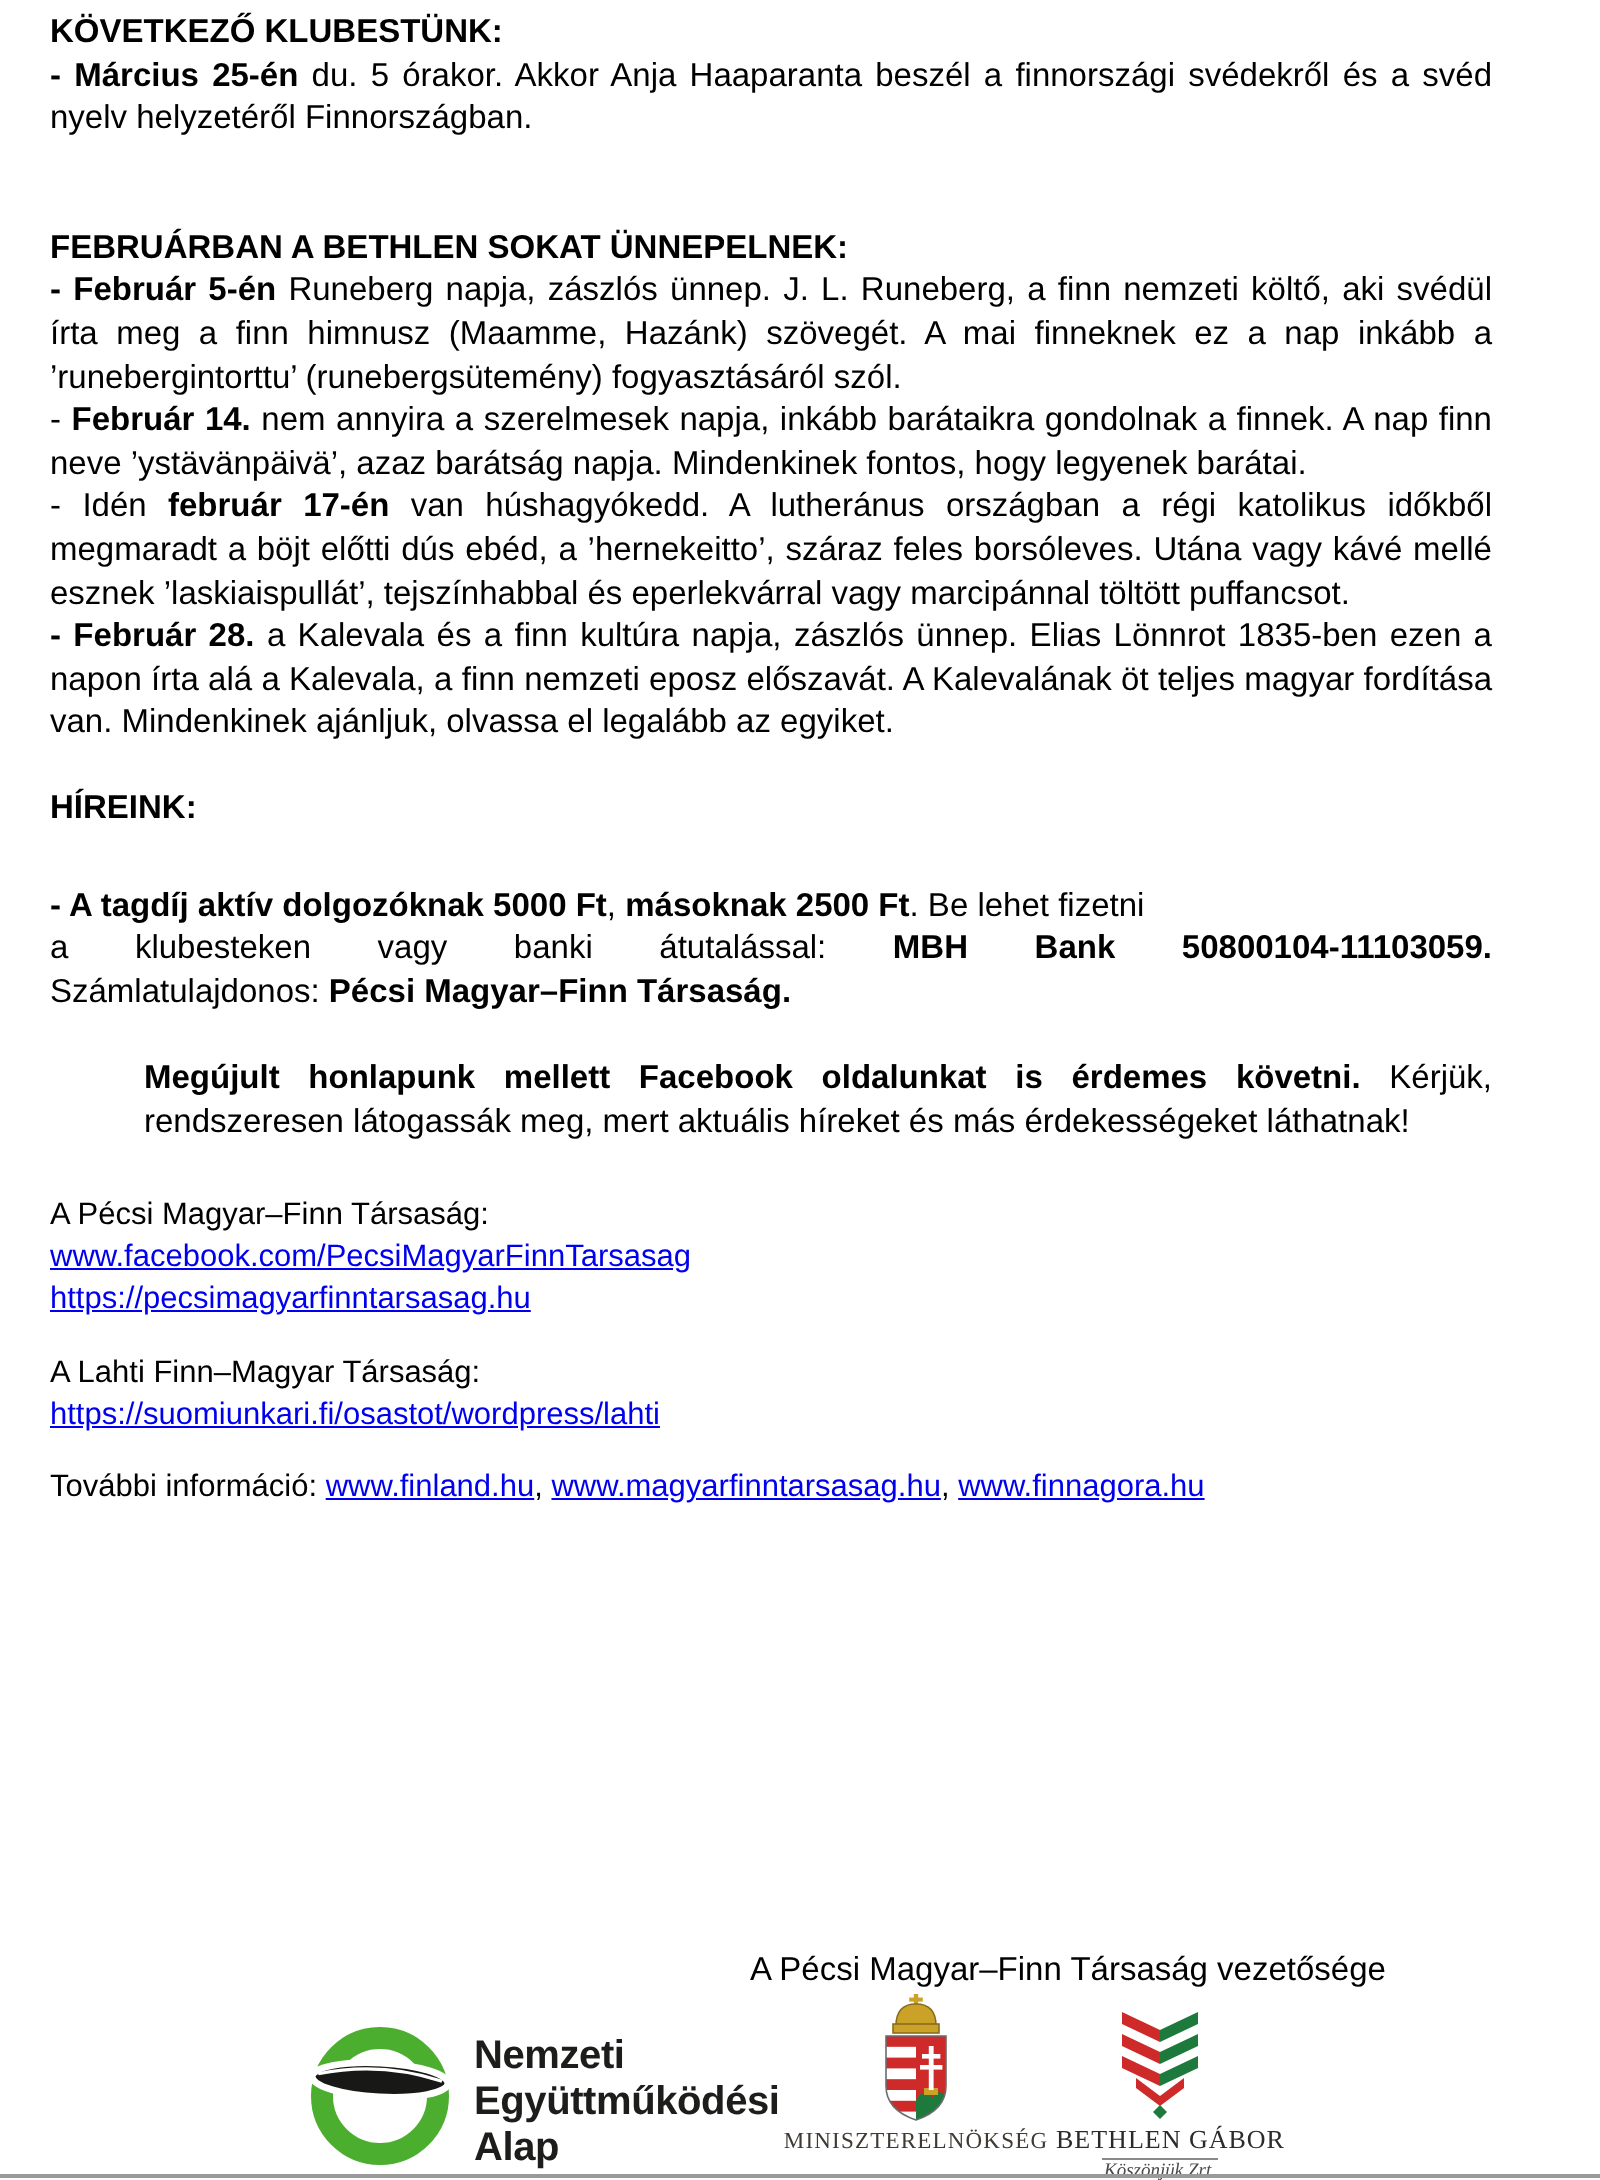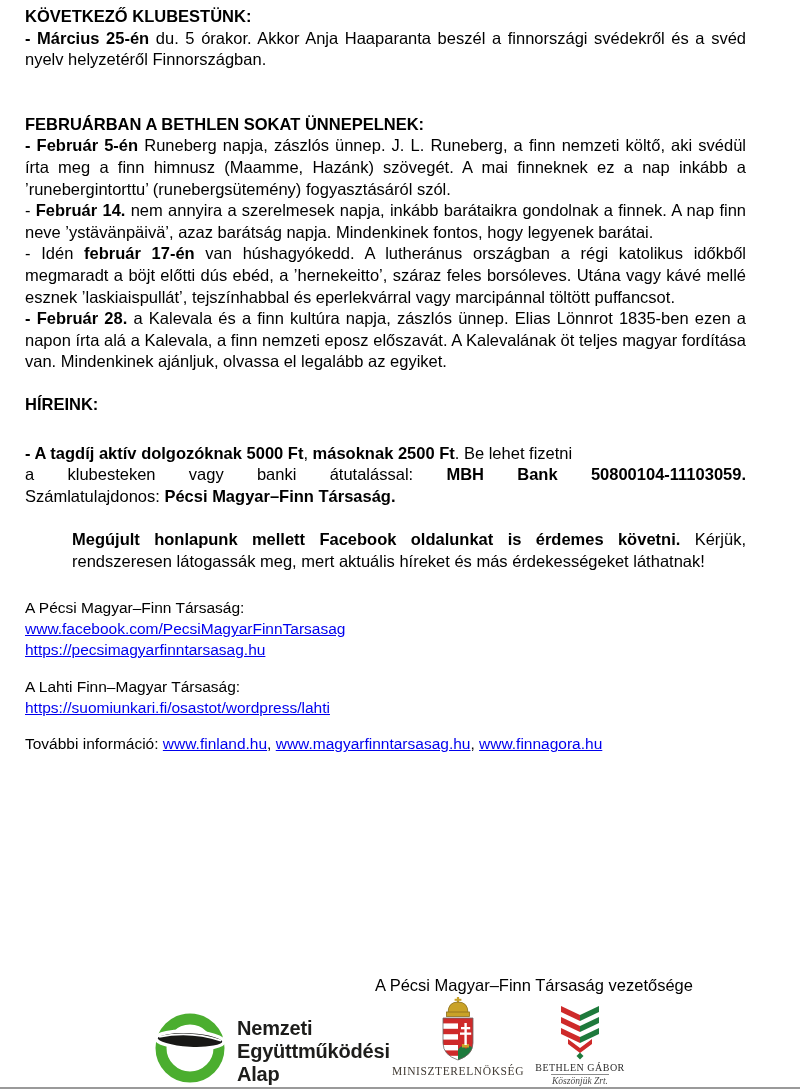--- a/index.html
+++ b/index.html
@@ -24,21 +24,21 @@
   .blocklink{display:block;width:max-content;}
   .sig{position:absolute;left:375px;top:976px;font-size:16.5px;white-space:nowrap;}
   .nea{position:absolute;left:156px;top:1008px;display:flex;gap:13px;align-items:flex-end;}
   .nea-text{font-weight:bold;font-size:20px;line-height:23px;color:#1d1d1b;letter-spacing:-0.2px;}
   .ministry{position:absolute;left:390px;top:996px;width:136px;text-align:center;}
   .ministry svg{margin:0 auto;}
   .ministry-label{font-family:"Liberation Serif","DejaVu Serif",serif;font-size:11.5px;
                   letter-spacing:0.6px;color:#403a33;margin-top:3px;white-space:nowrap;}
   .bethlen{position:absolute;left:528px;top:1004px;width:104px;text-align:center;}
   .bethlen svg{margin:0 auto;}
-  .bethlen-name{font-family:"Liberation Serif","DejaVu Serif",serif;font-size:10px;
+  .bethlen-name{font-family:"Liberation Serif","DejaVu Serif",serif;font-size:13px;
                 letter-spacing:0.5px;color:#2b2b2b;margin-top:2px;white-space:nowrap;}
   .bethlen-rule{width:58px;height:1px;background:#8a8a8a;margin:1px auto 1px auto;}
   .bethlen-sub{font-family:"Liberation Serif","DejaVu Serif",serif;font-style:italic;
                font-size:9.5px;color:#4a4a4a;white-space:nowrap;}
   .bottom-rule{position:absolute;left:0;top:1087px;width:800px;height:2px;background:#9a9a9a;}
   svg{overflow:visible;display:block;}
 </style>
 </head>
 <body>
 

